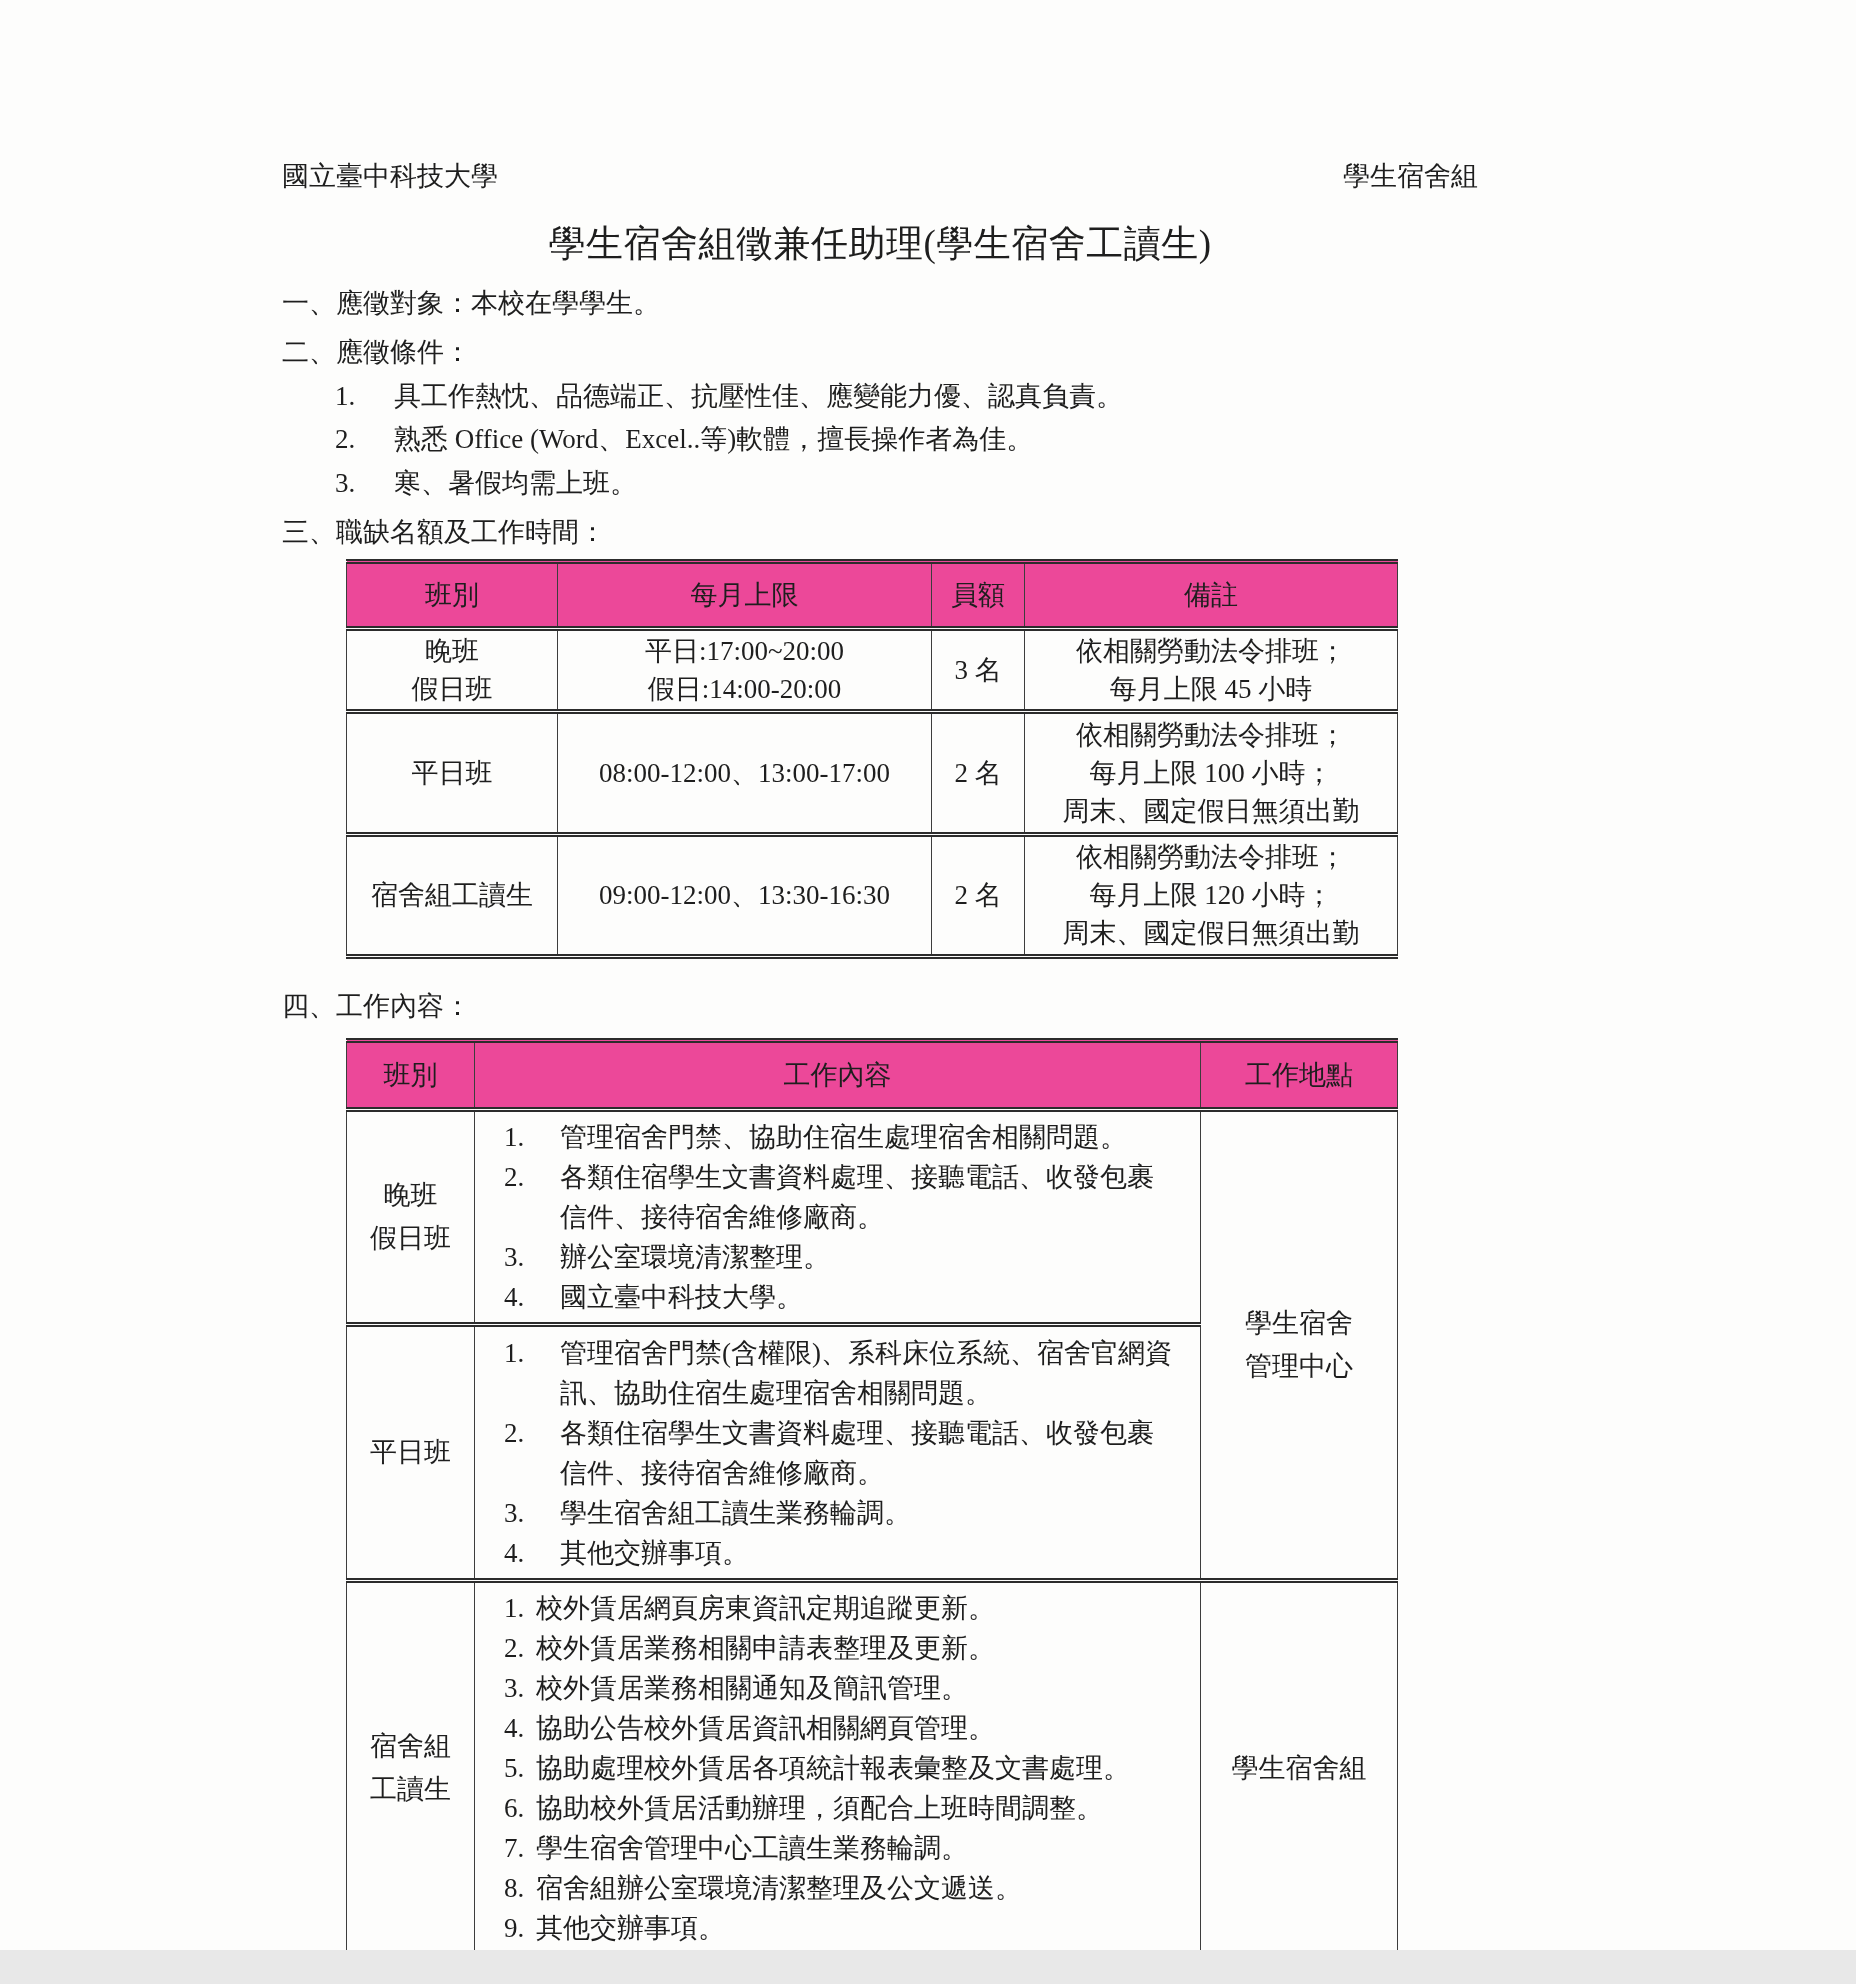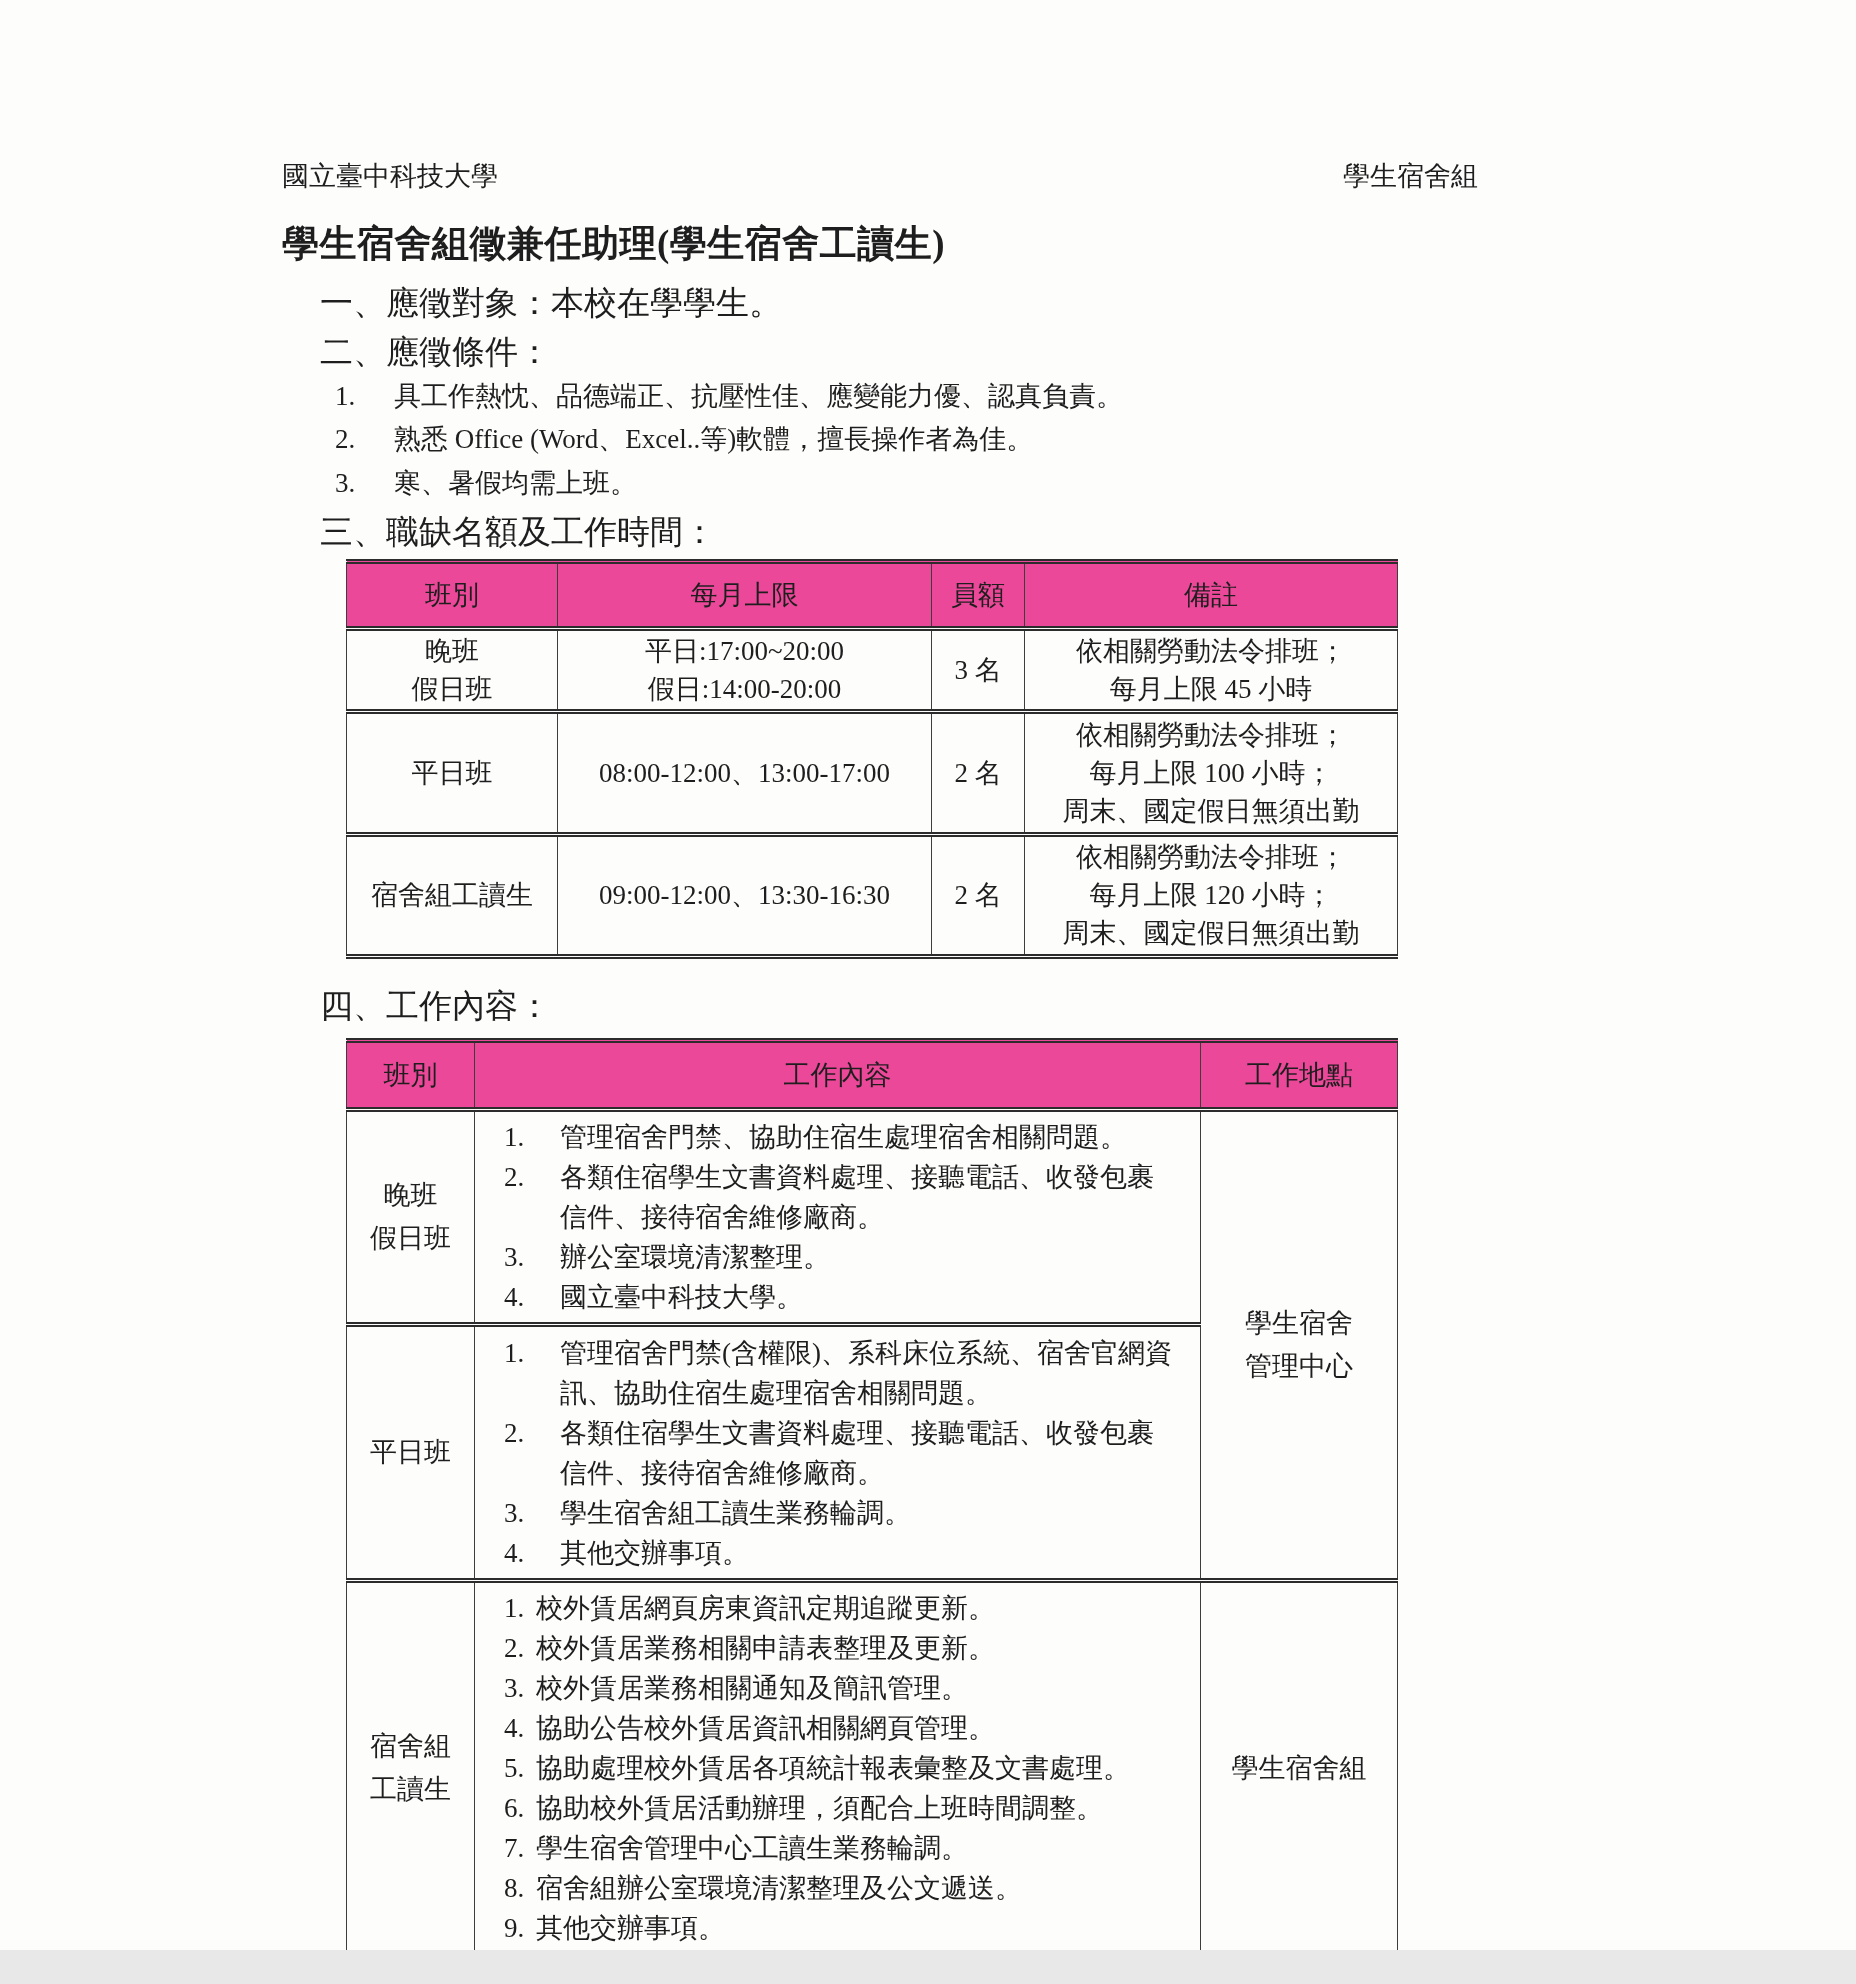--- a/index.html
+++ b/index.html
@@ -10,27 +10,27 @@
     font-family:"Liberation Serif","DejaVu Serif",serif;
     color:#1e1e1e;
     overflow:hidden;
   }
   .content { position:absolute; left:282px; top:160px; width:1196px; }
 
   .doc-header { display:flex; justify-content:space-between; font-size:27px; line-height:33px; }
 
   .title {
     margin:27px 0 0 0;
-    font-size:37px; font-weight:bold;
-    line-height:47px;
+    font-size:37px; font-weight:normal;
+    text-align:center; line-height:47px;
     letter-spacing:0.5px;
     white-space:nowrap;
   }
 
-  .sec { margin-top:20px; font-size:33px; line-height:33px;margin-left:38px; }
+  .sec { margin-top:20px; font-size:27px; line-height:33px; }
   .sec.tight { margin-top:16px; }
   .sub { margin-top:10.7px; margin-left:53px; font-size:27px; line-height:33px; display:flex; }
   .sub-num { width:59px; flex:0 0 auto; }
   .sub-txt { flex:1; }
 
   table { border-collapse:collapse; table-layout:fixed; margin-left:64px; }
   td, th { font-weight:normal; vertical-align:middle; }
 
   
   .t td, .t th { border-left:1.6px solid #3d3d3d; border-right:1.6px solid #3d3d3d; font-size:27px; }

